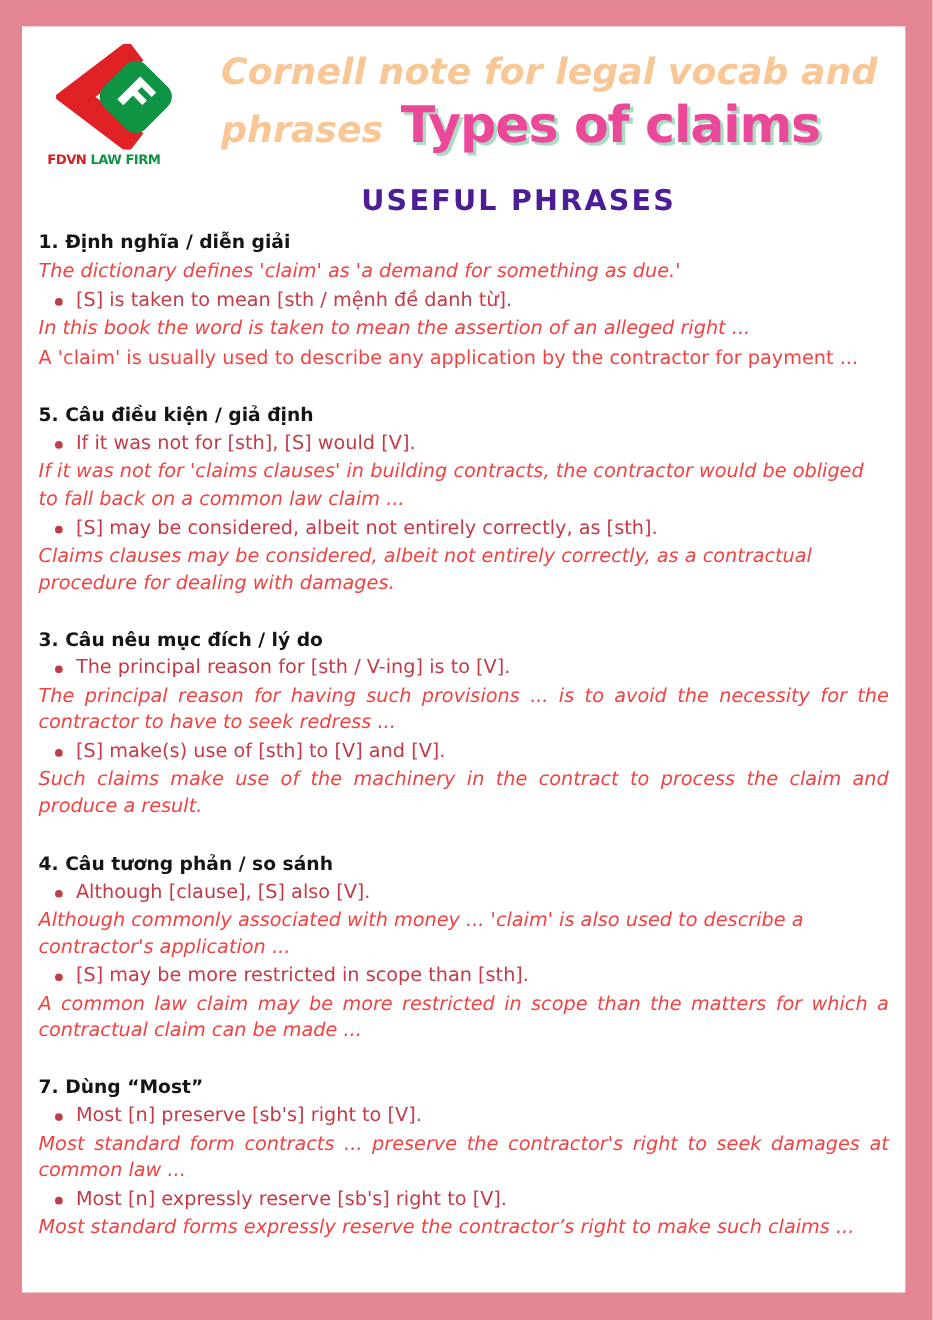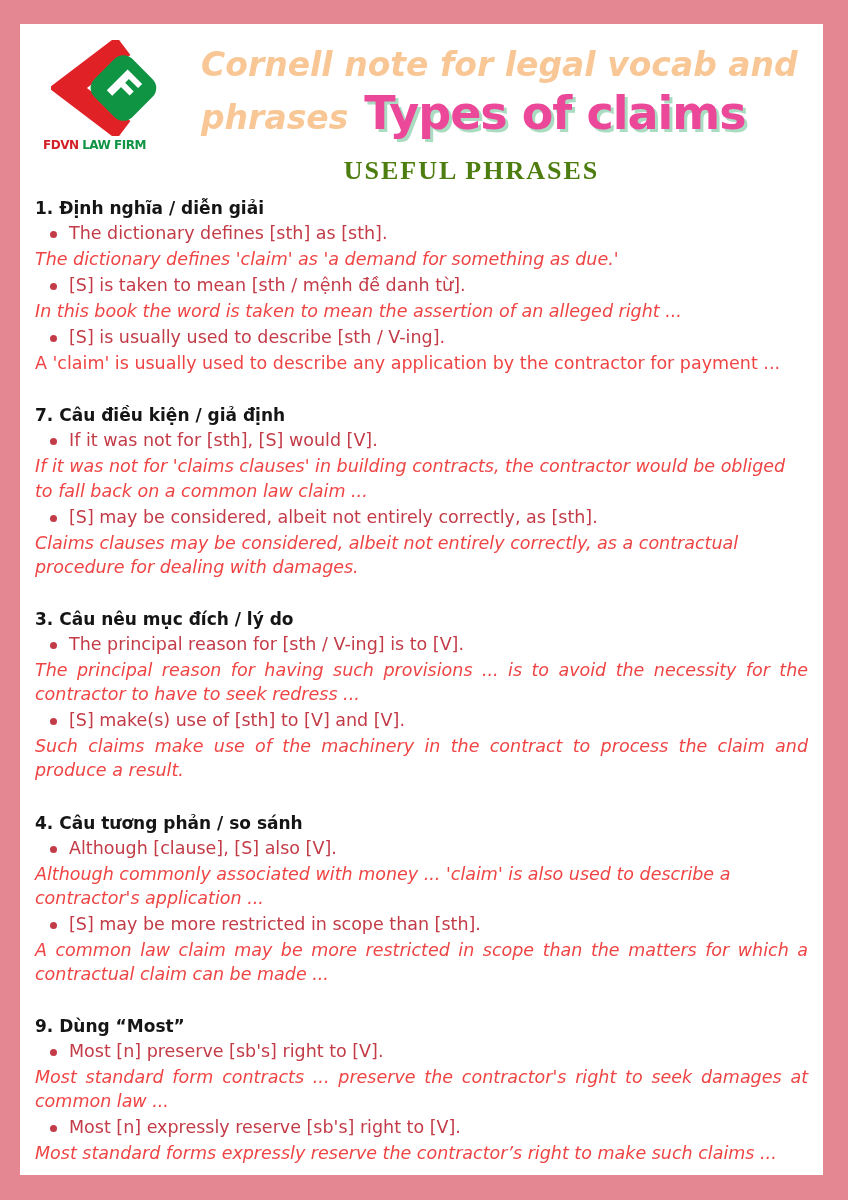--- a/index.html
+++ b/index.html
@@ -39,25 +39,24 @@
   .main-title {
     font-style: normal; font-weight: bold;
     font-size: 46px; letter-spacing: -1px;
     color: #ec4899;
     text-shadow: 3px 3px 0 #a9dcc1;
     margin-left: 16px;
     white-space: nowrap;
   }
   .subtitle {
     width: fit-content;
-    margin: 4px auto 10px;
+    margin: 16px auto 10px;
     transform: translateX(50px);
     font-weight: bold; font-size: 26px; letter-spacing: 2px;
-    color: #4d7c0f;
-    font-family: Liberation Serif, serif;
+    color: #4c1d95;
   }
   
   .content { padding: 2px 2px 0 2px; font-size: 17.5px; }
   .section { margin-bottom: 30px; }
   .section-heading {
     font-weight: bold; font-size: 17px; color: #151515;
     margin: 0 0 5px 0;
   }
   .bullet-line {
     display: flex; align-items: flex-start;
@@ -97,39 +96,31 @@
         <span>phrases</span><span class="main-title">Types of claims</span>
       </div>
     </div>
 
     <div class="subtitle">USEFUL PHRASES</div>
 
     <div class="content">
 
       <div class="section">
         <p class="section-heading">1. Định nghĩa / diễn giải</p>
-        <div class="bullet-line">
-            <span class="bullet-dot"></span>
-            <span>The dictionary defines [sth] as [sth].</span>
-          </div>
         <p class="example">The dictionary defines 'claim' as 'a demand for something as due.'</p>
         <div class="bullet-line">
             <span class="bullet-dot"></span>
             <span>[S] is taken to mean [sth / mệnh đề danh từ].</span>
           </div>
         <p class="example">In this book the word is taken to mean the assertion of an alleged right ...</p>
-        <div class="bullet-line">
-            <span class="bullet-dot"></span>
-            <span>[S] is usually used to describe [sth / V-ing].</span>
-          </div>
         <p class="example plain">A 'claim' is usually used to describe any application by the contractor for payment ...</p>
       </div>
 
       <div class="section">
-        <p class="section-heading">7. Câu điều kiện / giả định</p>
+        <p class="section-heading">5. Câu điều kiện / giả định</p>
         <div class="bullet-line">
             <span class="bullet-dot"></span>
             <span>If it was not for [sth], [S] would [V].</span>
           </div>
         <p class="example">If it was not for 'claims clauses' in building contracts, the contractor would be obliged to fall back on a common law claim ...</p>
         <div class="bullet-line">
             <span class="bullet-dot"></span>
             <span>[S] may be considered, albeit not entirely correctly, as [sth].</span>
           </div>
         <p class="example">Claims clauses may be considered, albeit not entirely correctly, as a contractual procedure for dealing with damages.</p>
@@ -157,21 +148,21 @@
           </div>
         <p class="example">Although commonly associated with money ... 'claim' is also used to describe a contractor's application ...</p>
         <div class="bullet-line">
             <span class="bullet-dot"></span>
             <span>[S] may be more restricted in scope than [sth].</span>
           </div>
         <p class="example justify">A common law claim may be more restricted in scope than the matters for which a contractual claim can be made ...</p>
       </div>
 
       <div class="section">
-        <p class="section-heading">9. Dùng “Most”</p>
+        <p class="section-heading">7. Dùng “Most”</p>
         <div class="bullet-line">
             <span class="bullet-dot"></span>
             <span>Most [n] preserve [sb's] right to [V].</span>
           </div>
         <p class="example justify">Most standard form contracts ... preserve the contractor's right to seek damages at common law ...</p>
         <div class="bullet-line">
             <span class="bullet-dot"></span>
             <span>Most [n] expressly reserve [sb's] right to [V].</span>
           </div>
         <p class="example">Most standard forms expressly reserve the contractor’s right to make such claims ...</p>

